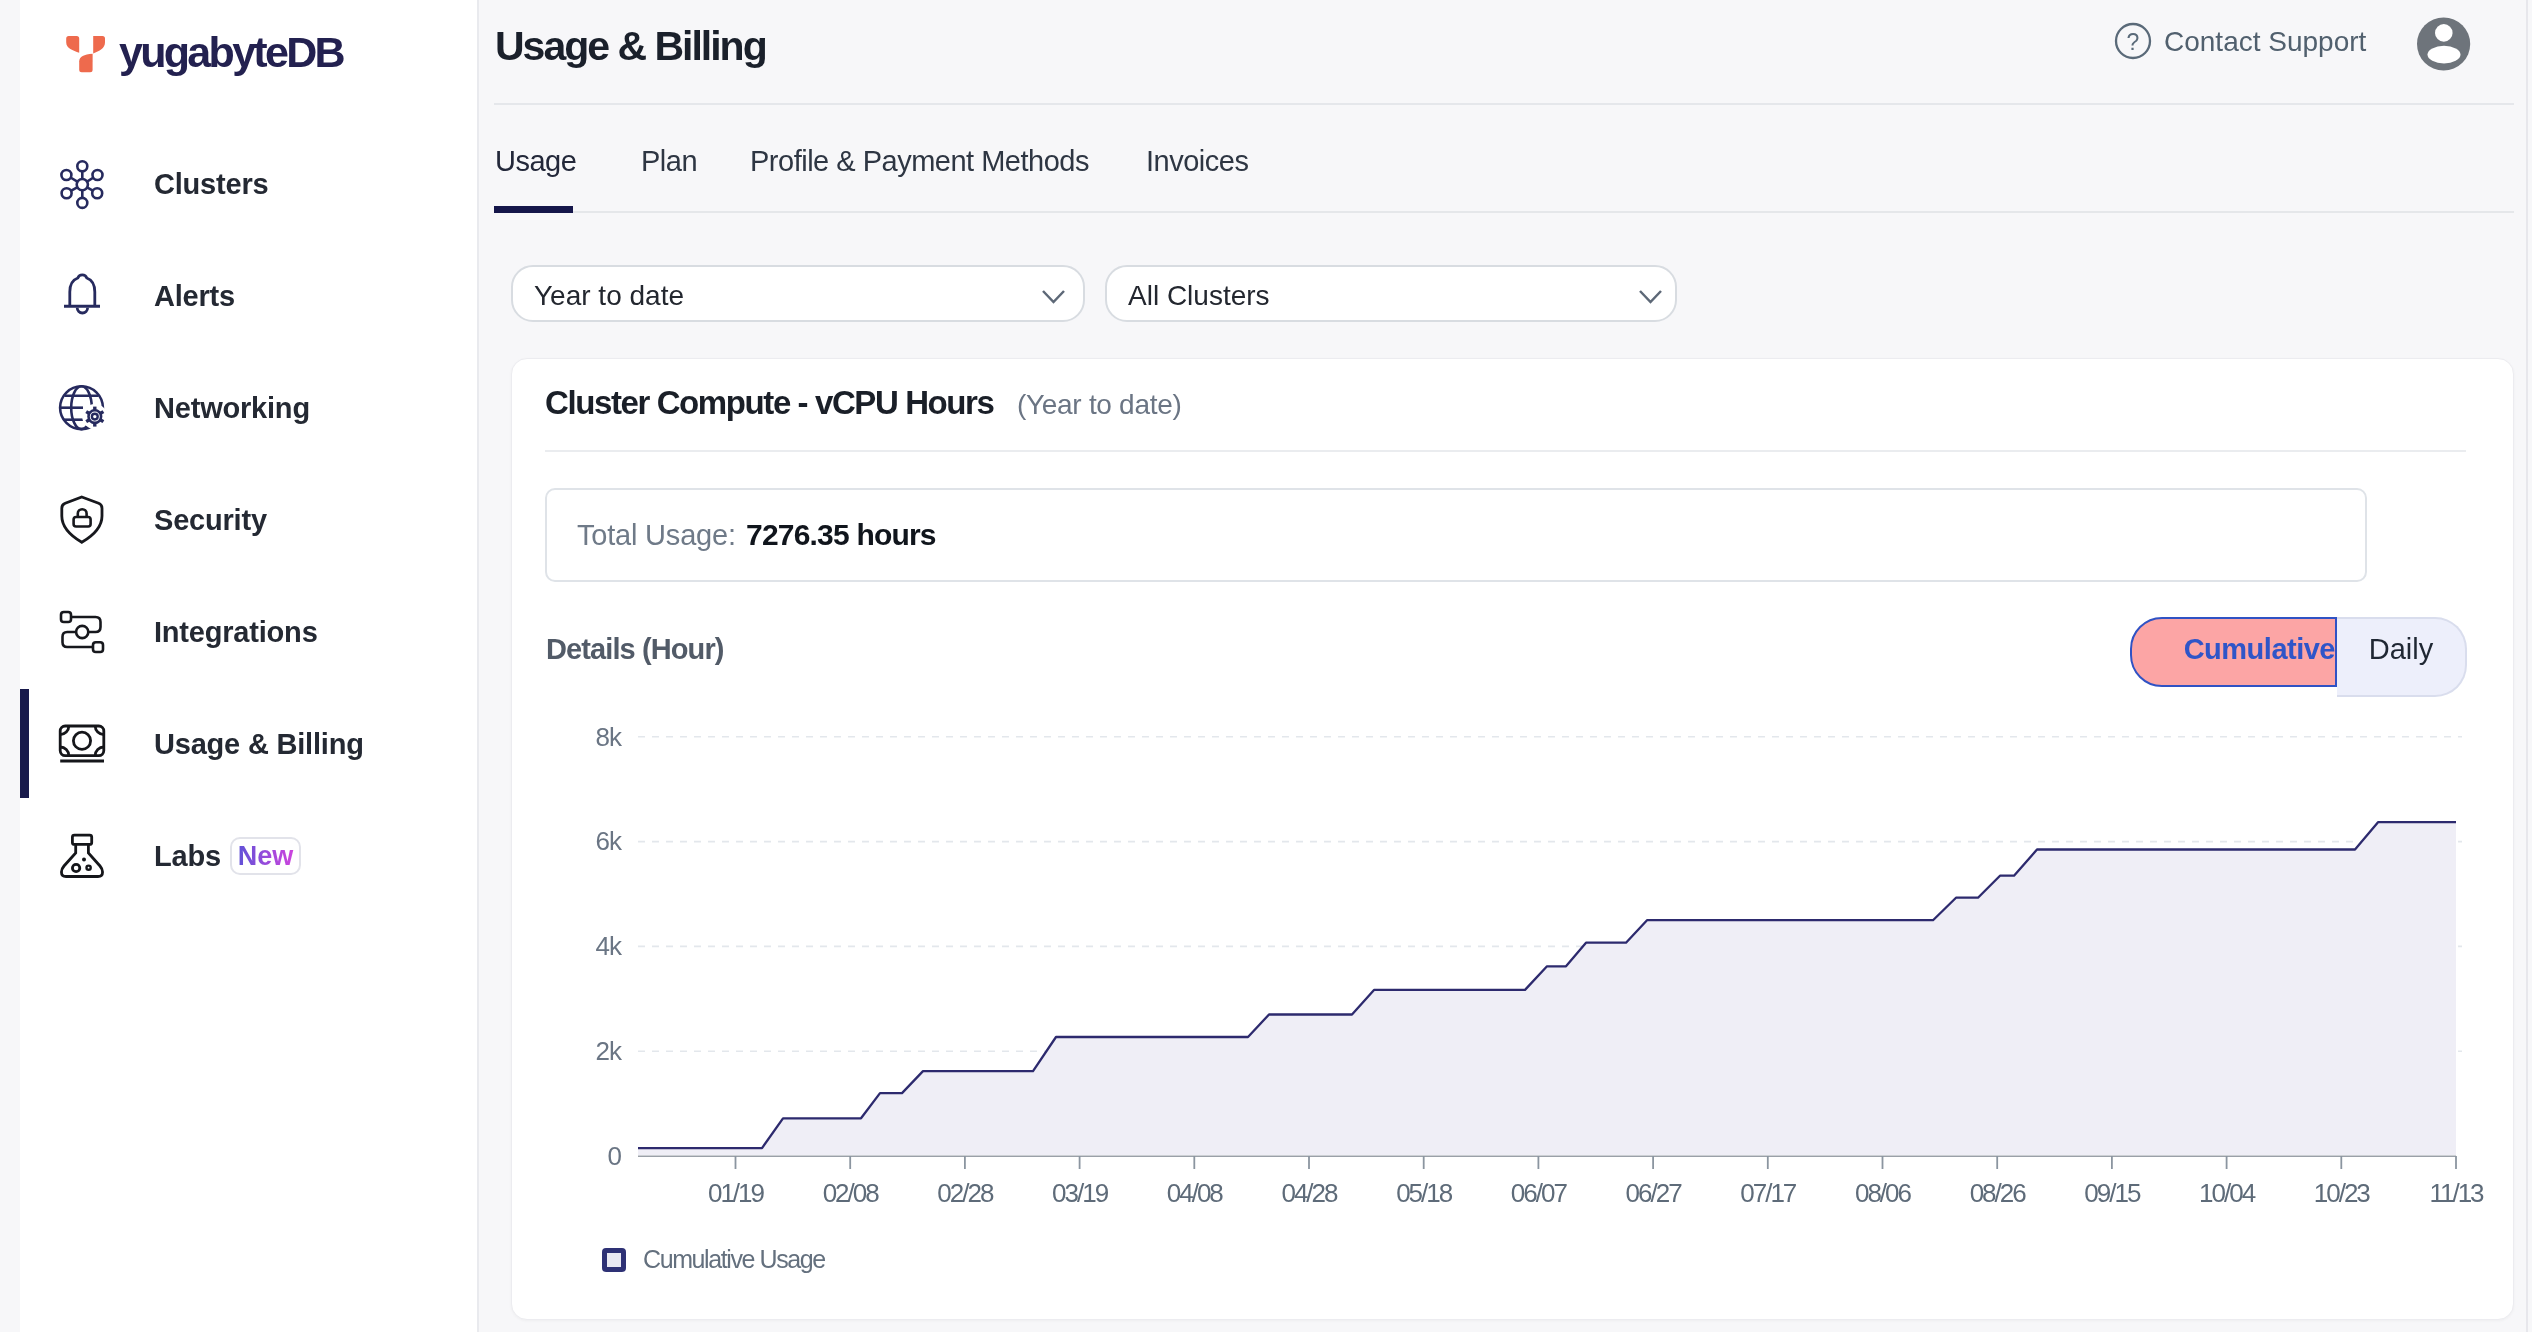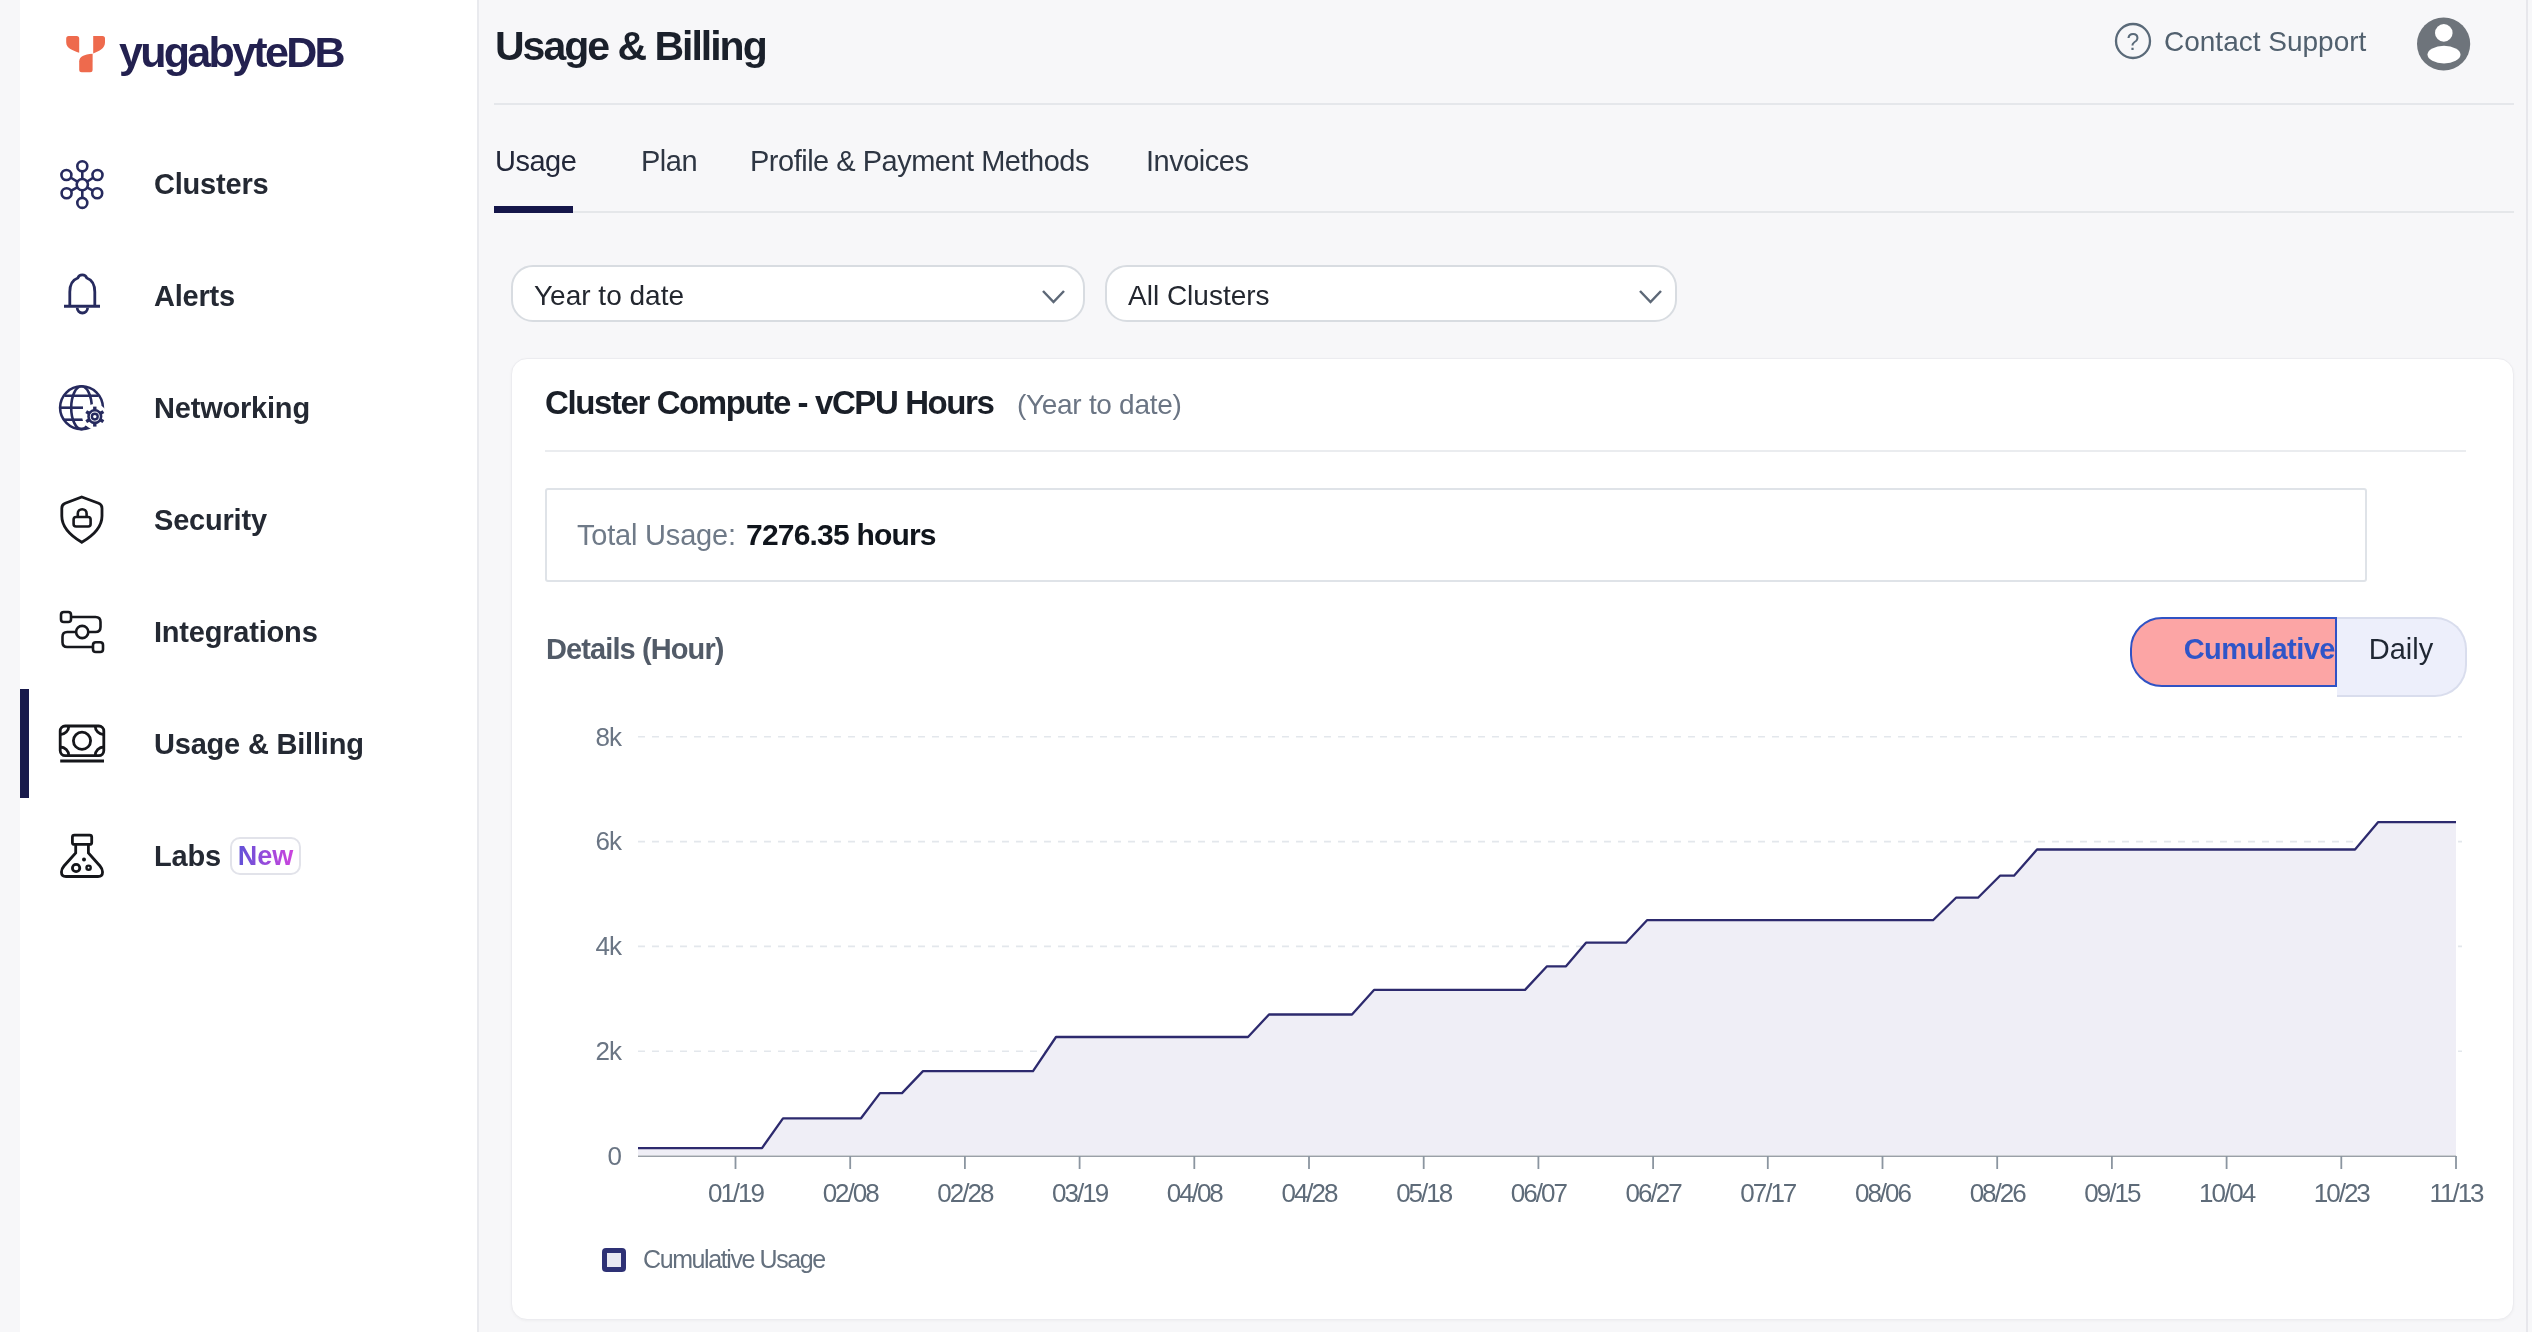--- a/index.html
+++ b/index.html
@@ -12,21 +12,21 @@
 .hdiv { position:absolute; left:494px; width:2020px; height:2px; background:#e5e7eb; }
 .tab { position:absolute; top:145px; font-size:29px; letter-spacing:-0.5px; color:#2e3643; }
 #tab-underline { position:absolute; left:494px; top:206px; width:79px; height:7px; background:#15164a; }
 #tabs-line { position:absolute; left:494px; top:211px; width:2020px; height:2px; background:#e5e7ea; }
 .dd { position:absolute; top:265px; height:57px; background:#fff; border:2px solid #d8dce1; border-radius:22px; }
 .dd-text { position:absolute; top:13px; left:21px; font-size:28px; color:#23272f; }
 #card { position:absolute; left:511px; top:358px; width:2003px; height:962px; background:#fff; border:1px solid #ececf0; border-radius:16px; box-shadow:0 1px 3px rgba(0,0,0,0.04); }
 .ct { position:absolute; left:545px; top:384px; font-size:33px; font-weight:bold; letter-spacing:-1.4px; color:#1a1f28; }
 .ct-sub { position:absolute; left:1017px; top:389px; font-size:28px; letter-spacing:-0.3px; color:#6b7584; }
 #card-div { position:absolute; left:545px; top:450px; width:1921px; height:2px; background:#eaecef; }
-#totalbox { position:absolute; left:545px; top:488px; width:1822px; height:94px; border:2px solid #dfe3e8; border-radius:3px; }
+#totalbox { position:absolute; left:545px; top:488px; width:1822px; height:94px; border:2px solid #dfe3e8; border-radius:10px; }
 #totalbox .lbl { position:absolute; left:30px; top:29px; font-size:29px; letter-spacing:-0.2px; color:#6f7a88; }
 #totalbox .val { position:absolute; left:199px; top:28px; font-size:30px; letter-spacing:-0.8px; font-weight:bold; color:#10151c; }
 #details { position:absolute; left:546px; top:633px; font-size:29px; letter-spacing:-0.9px; font-weight:bold; color:#525b68; }
 #btn-cum { position:absolute; left:2130px; top:617px; width:207px; height:70px; background:#fca5a5; border:2.5px solid #3052c4; border-radius:32px 0 0 32px; color:#2f55c8; font-size:29px; letter-spacing:-0.5px; font-weight:bold; text-align:right; line-height:60px; z-index:2; }
 #btn-daily { position:absolute; left:2337px; top:617px; width:130px; height:80px; background:#edeffb; border:2px solid #d9dded; border-left:none; border-radius:0 32px 32px 0; color:#1f2733; font-size:29px; text-align:center; line-height:60px; }
 #legend-box { position:absolute; left:602px; top:1248px; width:24px; height:24px; border:5.5px solid #2e3175; border-radius:4px; background:#e9e9f2; }
 #legend-lbl { position:absolute; left:643px; top:1245px; font-size:25px; letter-spacing:-1.4px; color:#64707e; }
 .support-txt { position:absolute; left:2164px; top:26px; font-size:28px; color:#51606e; }
 </style>
 </head>

